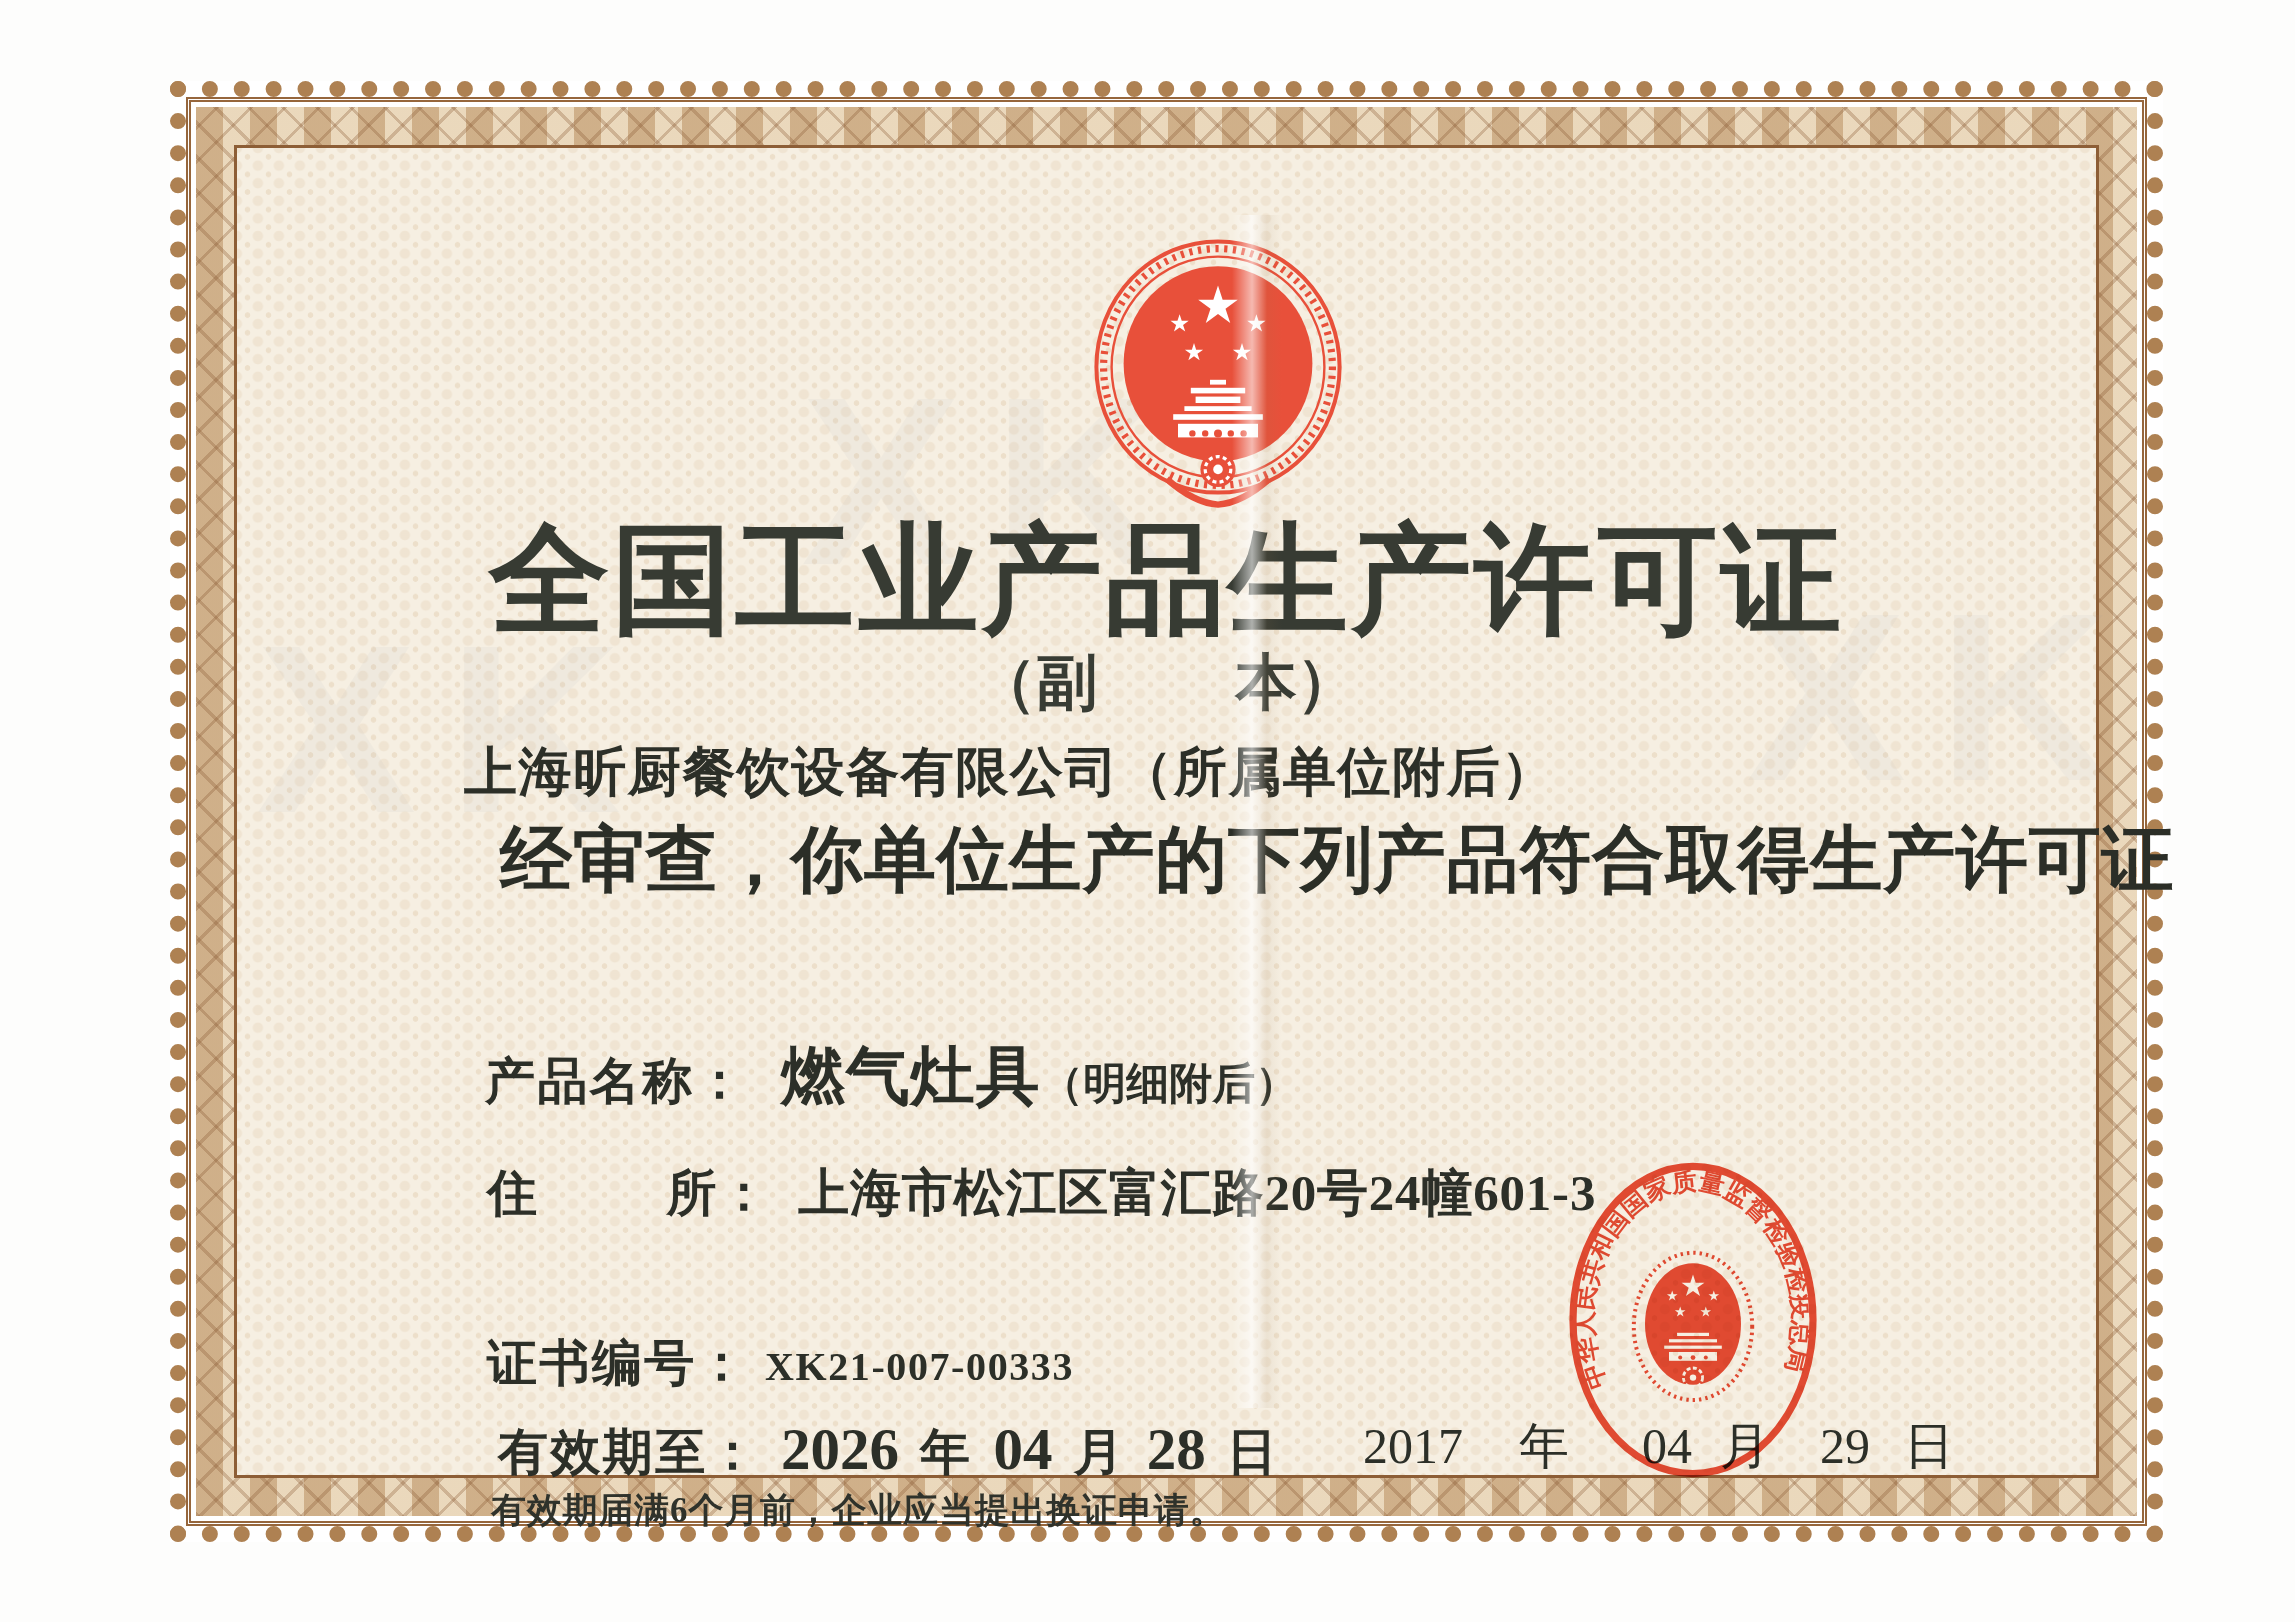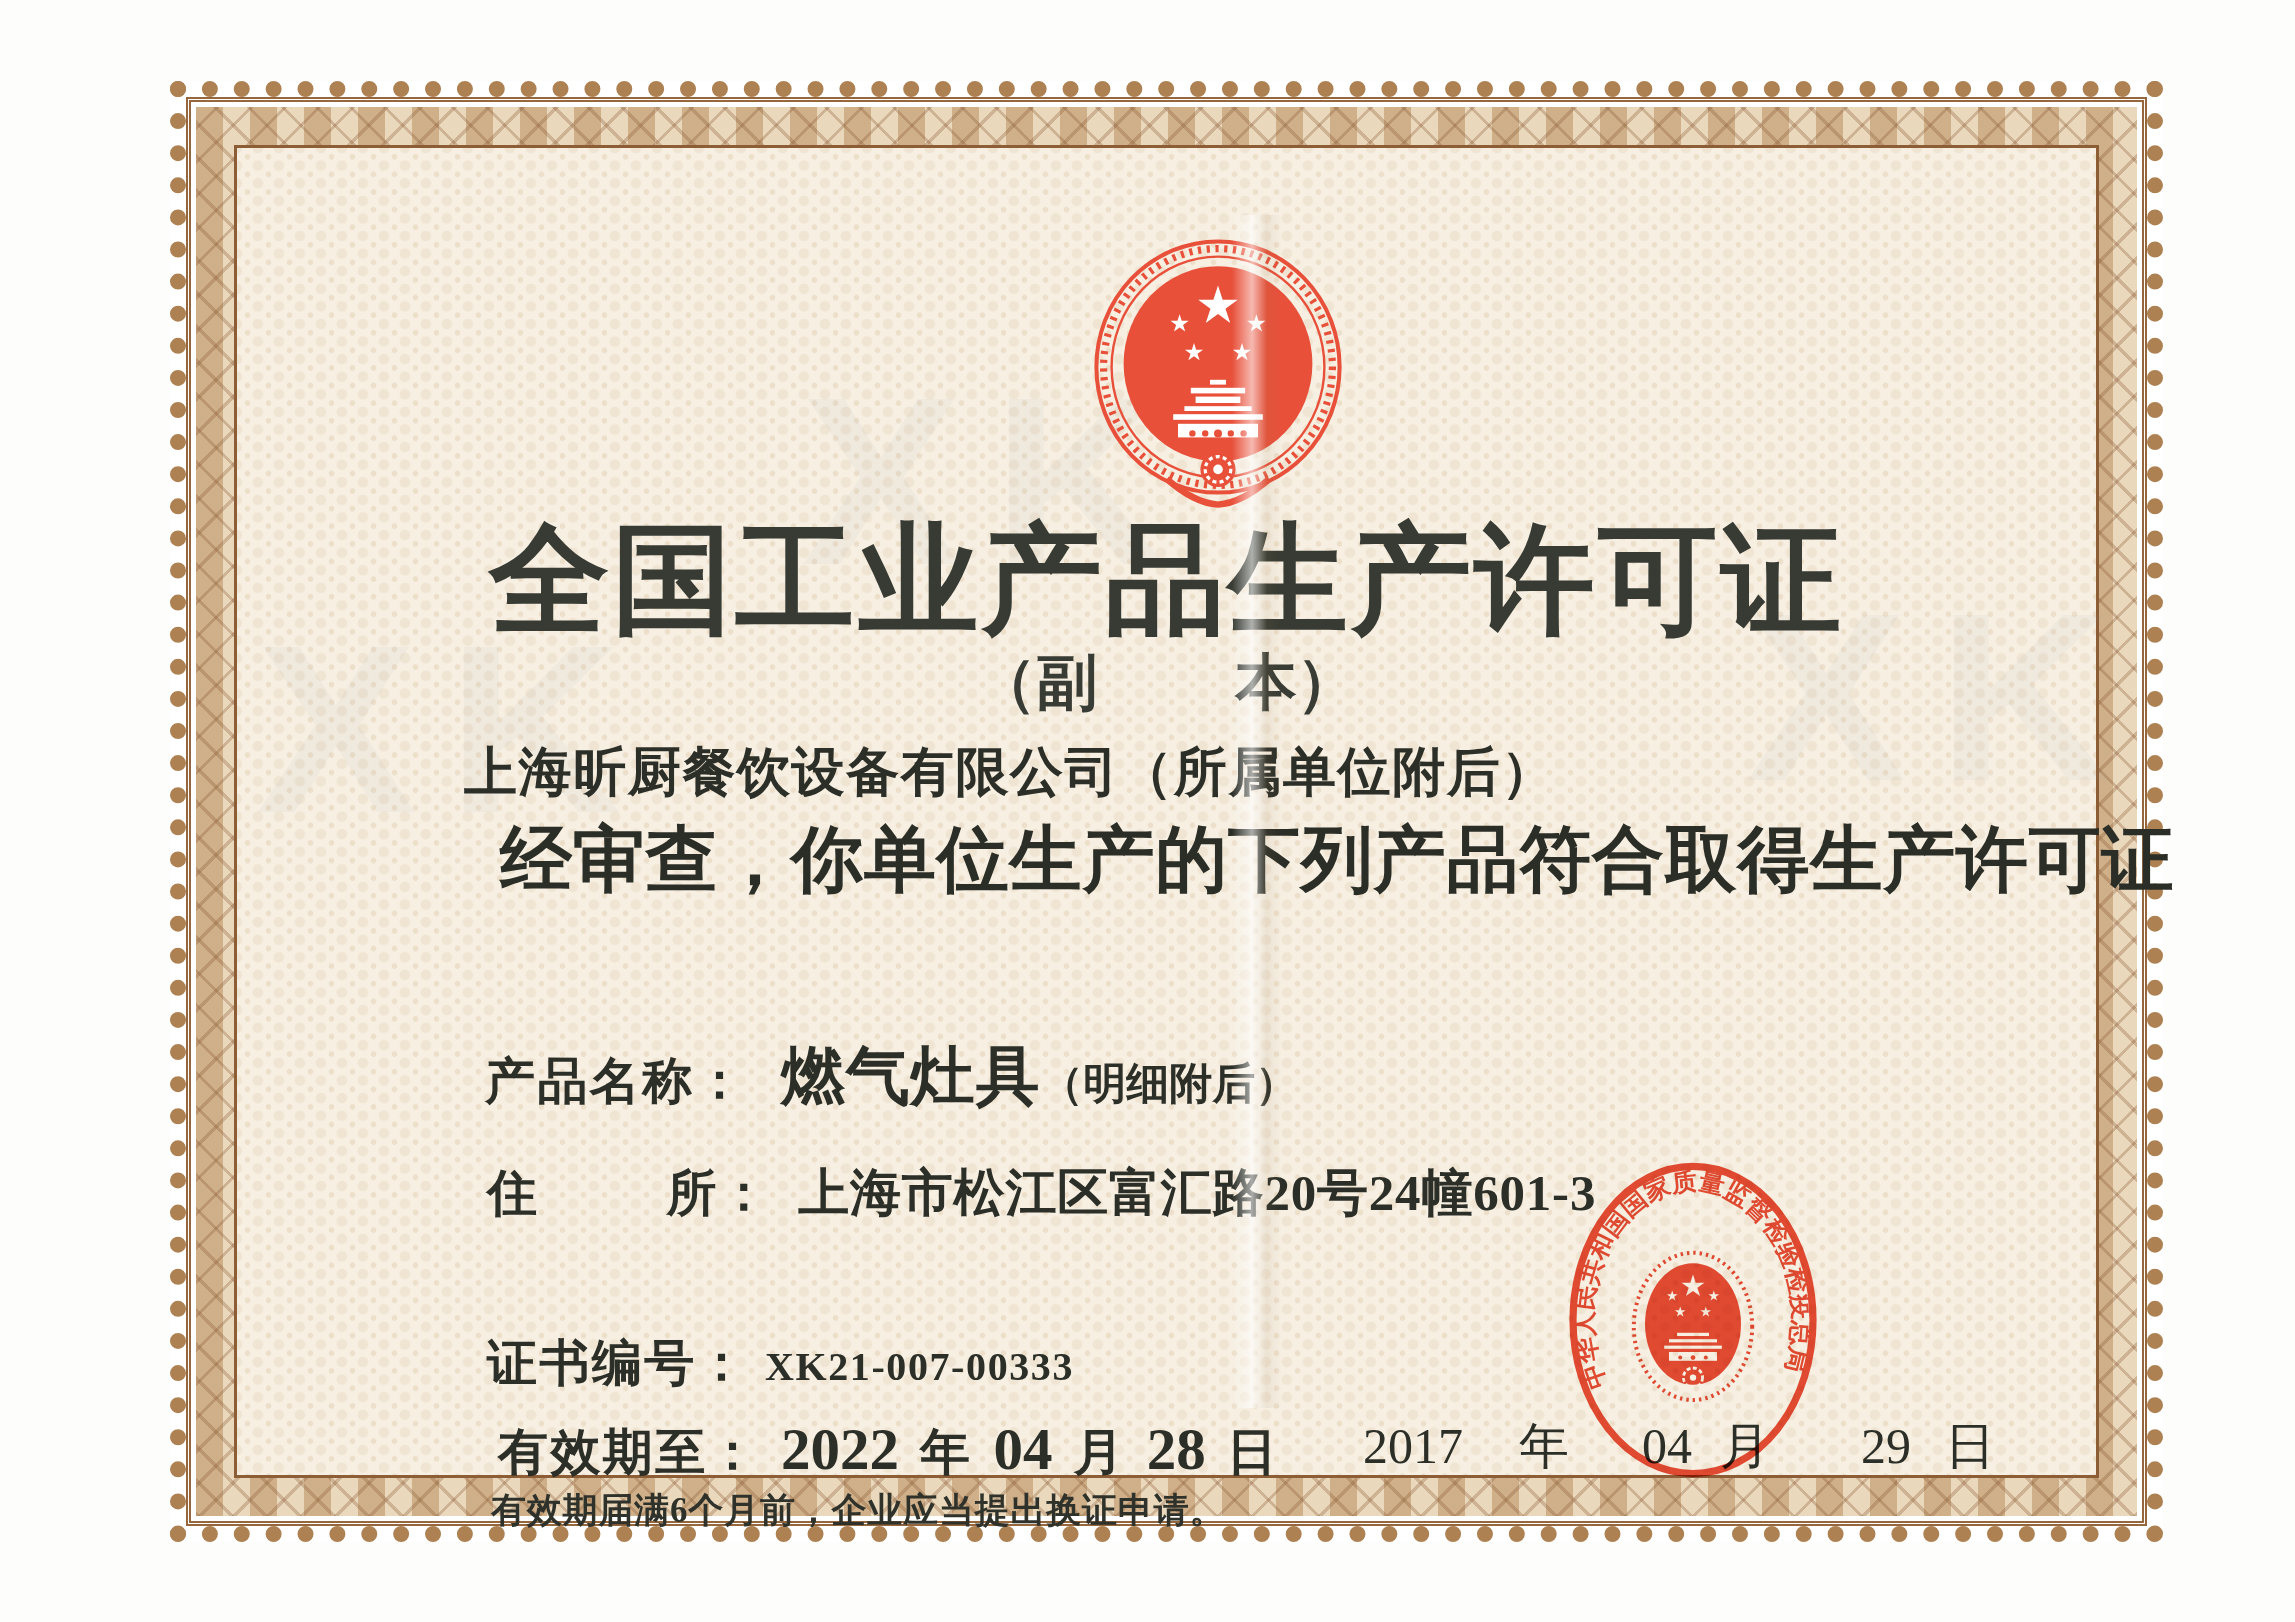--- a/index.html
+++ b/index.html
@@ -78,21 +78,21 @@
   .certno .f-value{margin-left:16px;font-size:40px;letter-spacing:1.6px;}
   .valid{left:194px;top:1205px;display:flex;align-items:baseline;gap:21px;}
   .valid .num{font-size:59px;}
   .footnote{
     position:absolute;left:187px;top:1272px;font-size:35px;font-weight:700;
     color:#2f322b;letter-spacing:0.8px;white-space:nowrap;
   }
   .issue{position:absolute;left:1059px;top:1206px;display:flex;align-items:baseline;
     font-weight:400;color:#2c2f28;font-size:50px;white-space:nowrap;line-height:1;}
   .issue .g70{margin-left:56px;} .issue .g91{margin-left:73px;}
-  .issue .g35{margin-left:28px;} .issue .g113{margin-left:91px;}
+  .issue .g35{margin-left:28px;} .issue .g113{margin-left:50px;}
   .issue .g42{margin-left:34px;} 
   
   .seal{position:absolute;left:1261px;top:945px;width:256px;height:320px;
     mix-blend-mode:multiply;opacity:.95;}
 </style>
 </head>
 <body>
 
 <div class="cert">
   <div class="lace"></div>
@@ -155,21 +155,21 @@
         <span class="f-label">住</span><span class="gap"></span><span class="f-label">所：</span><span class="f-value">上海市松江区富汇路20号24幢601-3</span>
       </div>
 
 
       <div class="field certno">
         <span class="f-label">证书编号：</span><span class="f-value">XK21-007-00333</span>
       </div>
 
       <div class="field valid">
         <span class="f-label">有效期至：</span>
-          <span class="num">2022</span>
+          <span class="num">2026</span>
           <span class="f-label">年</span>
           <span class="num">04</span>
           <span class="f-label">月</span>
           <span class="num">28</span>
           <span class="f-label">日</span>
       </div>
 
       <div class="footnote">有效期届满6个月前，企业应当提出换证申请。</div>
 
       <div class="issue">

